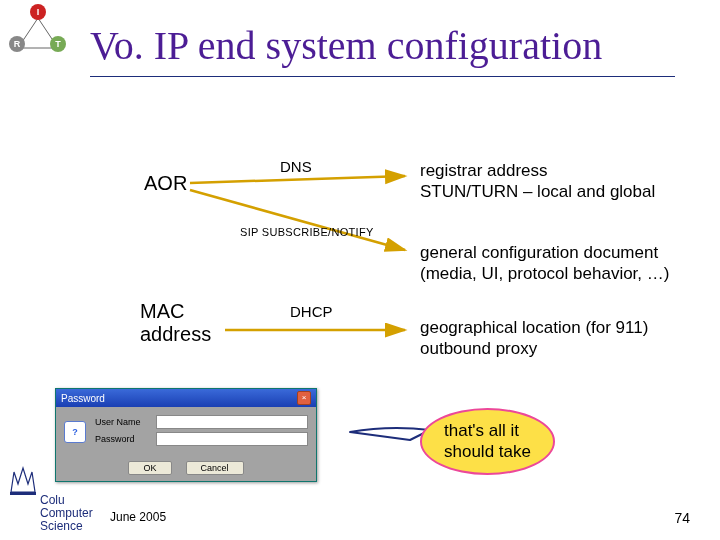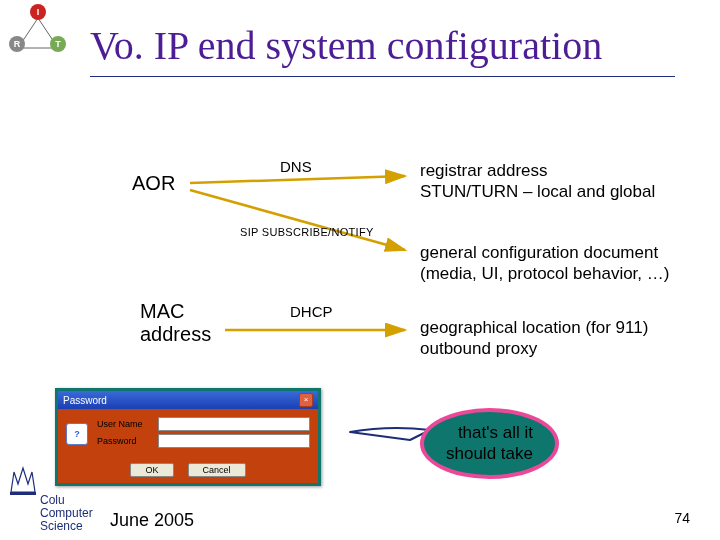--- a/index.html
+++ b/index.html
@@ -4,25 +4,25 @@
 <style>
   html,body{margin:0;padding:0;width:720px;height:540px;font-family:Arial,Helvetica,sans-serif;background:#fff;color:#000;position:relative;overflow:hidden}
   .abs{position:absolute}
   svg{position:absolute;top:0;left:0}
   .title{font-family:"Comic Sans MS","Comic Sans",cursive;font-size:40px;color:#4c1d95;white-space:nowrap}
   .title-underline{height:1px;background:#1d2d7a}
   .body-text{font-size:17px;line-height:1.25}
   .srclabel{font-size:20px}
   .midlabel{font-size:15px}
   .midlabel-sm{font-size:11px;font-variant:small-caps;letter-spacing:.3px}
-  .callout{background:#0f766e;border:4px solid #ec4899;border-radius:50%/50%;padding:10px 22px;font-size:17px;text-align:right;line-height:1.25;white-space:nowrap}
-  .footer-date{font-size:18px}
+  .callout{background:#fde047;border:2px solid #ec4899;border-radius:50%/50%;padding:10px 22px;font-size:17px;text-align:left;line-height:1.25;white-space:nowrap}
+  .footer-date{font-size:12px}
   .footer-num{font-size:14px}
   
-  .dlg{width:260px;border:3px solid #0f766e;box-shadow:1px 1px 3px rgba(0,0,0,.4);font-size:9px;background:#c2410c}
+  .dlg{width:260px;border:1px solid #0f766e;box-shadow:1px 1px 3px rgba(0,0,0,.4);font-size:9px;background:#a3a3a3}
   .dlg-title{background:linear-gradient(#3a6ad9,#1a3fb3);color:#fff;padding:2px 5px;display:flex;justify-content:space-between;align-items:center;font-size:10px}
   .dlg-close{width:12px;height:12px;background:#e06040;border:1px solid #a04020;border-radius:2px;display:flex;align-items:center;justify-content:center;color:#fff;font-size:8px;line-height:1}
   .dlg-body{padding:8px;display:grid;grid-template-columns:26px 56px 1fr;gap:3px 5px;align-items:center}
   .dlg-field{background:#fff;border:1px solid #888;height:12px}
   .dlg-btnrow{display:flex;justify-content:center;gap:14px;padding:4px 0 6px}
   .dlg-btn{background:#ece9d8;border:1px solid #888;padding:1px 14px;font-size:9px;border-radius:2px}
   .dlg-qmark{width:20px;height:20px;border:1px solid #5a7bd0;border-radius:3px;display:flex;align-items:center;justify-content:center;color:#2a5fe0;font-weight:bold;background:#fff}
   
   .irt-node{width:16px;height:16px;border-radius:50%;display:flex;align-items:center;justify-content:center;font-size:9px;color:#fff;font-weight:bold}
   
@@ -52,21 +52,21 @@
   <line x1="32" y1="12" x2="52" y2="42" stroke="#666"></line>
   <line x1="12" y1="42" x2="52" y2="42" stroke="#666"></line>
 </svg>
 <div class="abs irt-node" style="left:30px;top:4px;background:#c22">I</div>
 <div class="abs irt-node" style="left:9px;top:36px;background:#888">R</div>
 <div class="abs irt-node" style="left:50px;top:36px;background:#7a5">T</div>
 
 <div class="abs title" style="left:90px;top:22px">Vo. IP end system configuration</div>
 <div class="abs title-underline" style="left:90px;top:76px;width:585px"></div>
 
-<div class="abs srclabel" style="left:132px;top:172px">AOR</div>
+<div class="abs srclabel" style="left:144px;top:172px">AOR</div>
 <div class="abs srclabel" style="left:140px;top:300px;white-space:pre">MAC
 address</div>
 
 <div class="abs midlabel" style="left:280px;top:158px">DNS</div>
 <div class="abs midlabel-sm" style="left:240px;top:226px">SIP SUBSCRIBE/NOTIFY</div>
 <div class="abs midlabel" style="left:290px;top:303px">DHCP</div>
 
 <div class="abs body-text" style="left:420px;top:160px;white-space:pre">registrar address
 STUN/TURN – local and global</div>
 <div class="abs body-text" style="left:420px;top:242px;white-space:pre">general configuration document

